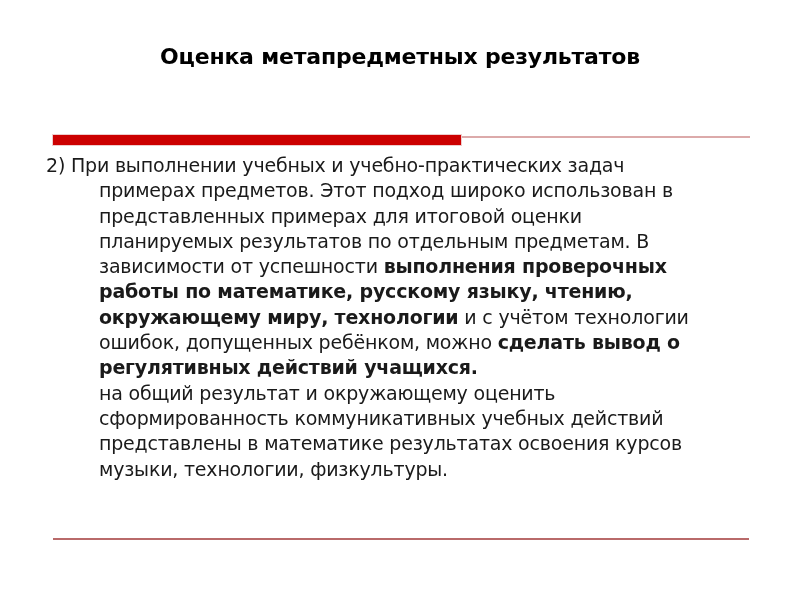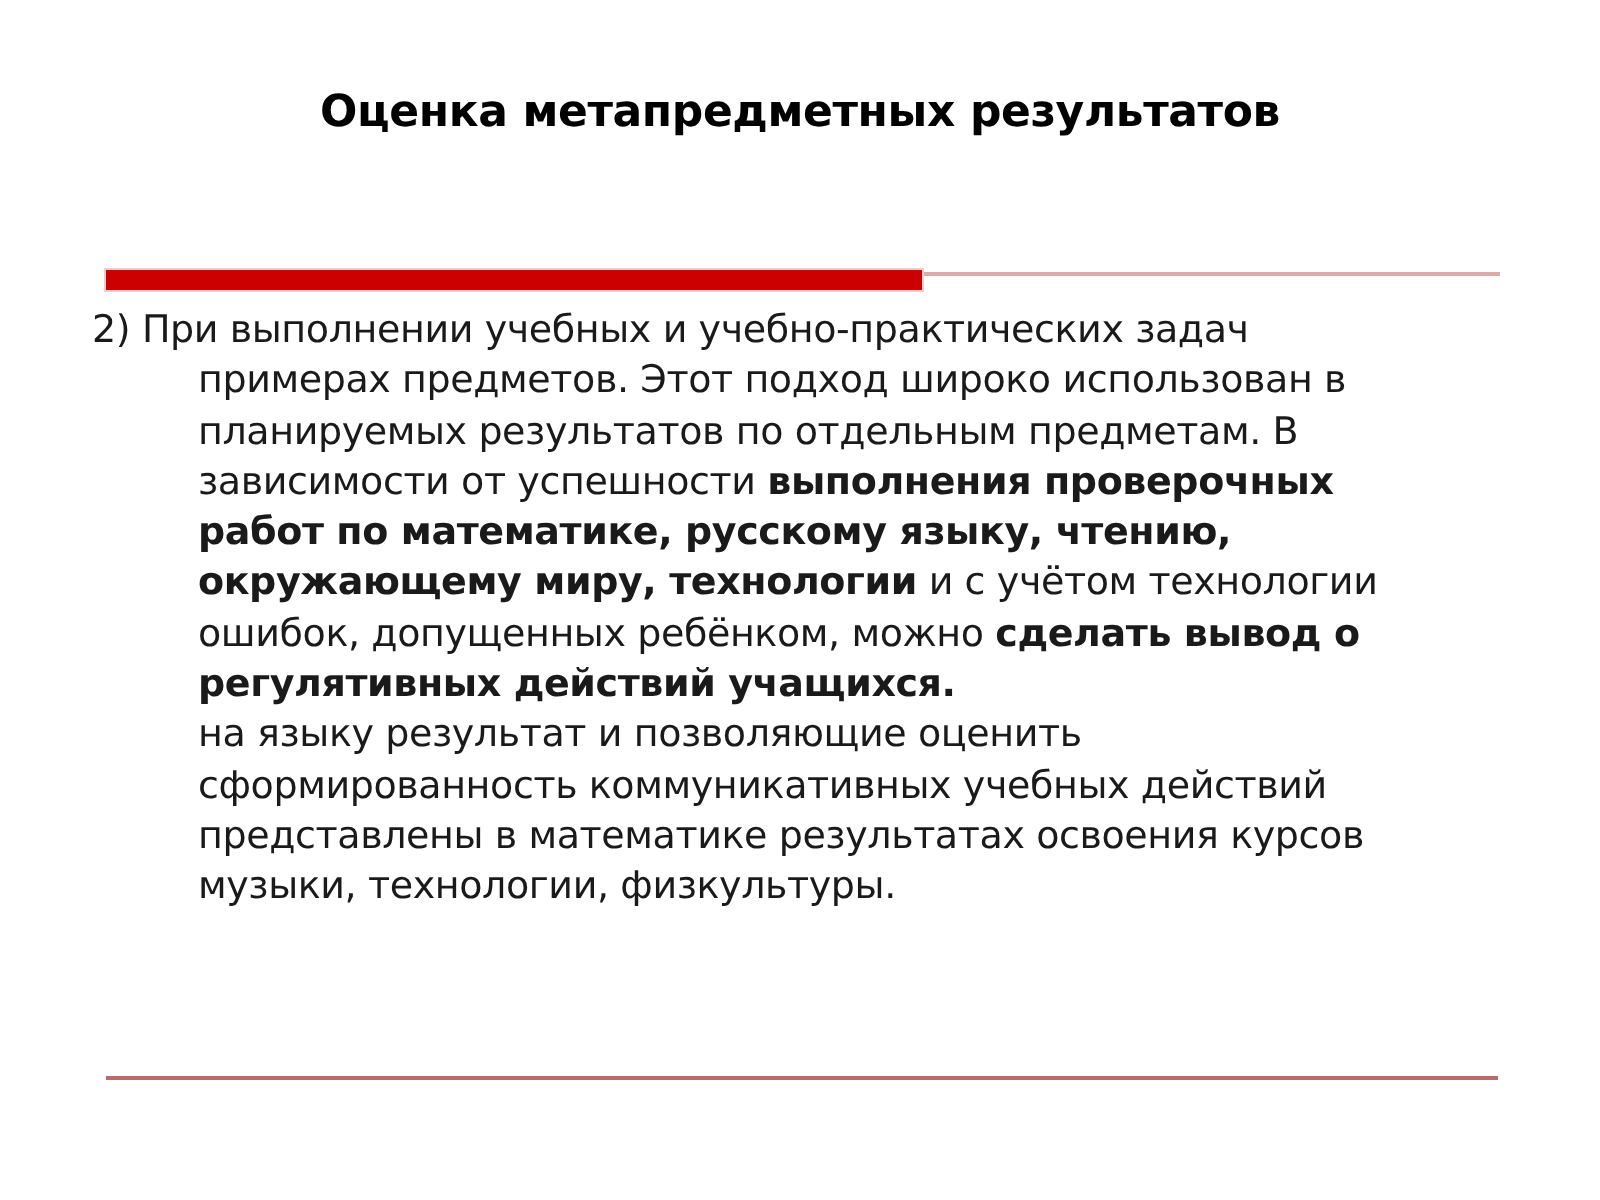--- a/index.html
+++ b/index.html
@@ -79,29 +79,30 @@
 <div class="slide">
   <div class="slide-title">Оценка метапредметных результатов</div>
 
   <div class="divider-top-thin"></div>
   <div class="divider-top-bar"></div>
 
   <div class="body-text">
       <div>
         <div class="line"><span>2) При выполнении учебных и учебно-практических задач</span></div>
         <div class="line cont"><span>примерах предметов. Этот подход широко использован в</span></div>
+        <div class="line cont"><span>представленных примерах для итоговой оценки</span></div>
         <div class="line cont"><span>планируемых результатов по отдельным предметам. В</span></div>
         <div class="line cont"><span>зависимости от успешности </span><span class="b">выполнения проверочных</span></div>
-        <div class="line cont"><span class="b">работ по математике, русскому языку, чтению,</span></div>
+        <div class="line cont"><span class="b">работы по математике, русскому языку, чтению,</span></div>
         <div class="line cont"><span class="b">окружающему миру, технологии</span><span> и с учётом технологии</span></div>
         <div class="line cont"><span>ошибок, допущенных ребёнком, можно </span><span class="b">сделать вывод о</span></div>
         <div class="line cont"><span class="b">регулятивных действий учащихся.</span></div>
       </div>
       <div>
-        <div class="line cont"><span>на языку результат и позволяющие оценить</span></div>
+        <div class="line cont"><span>на общий результат и окружающему оценить</span></div>
         <div class="line cont"><span>сформированность коммуникативных учебных действий</span></div>
         <div class="line cont"><span>представлены в математике результатах освоения курсов</span></div>
         <div class="line cont"><span>музыки, технологии, физкультуры.</span></div>
       </div>
     </div>
 
   <div class="divider-bottom"></div>
 </div>
 
 </body></html>

